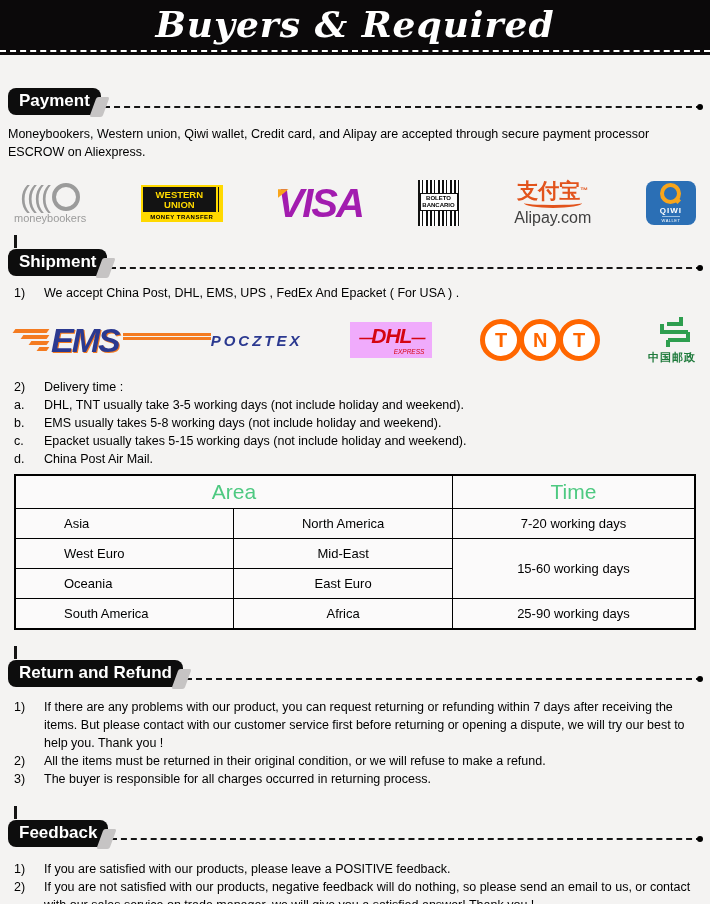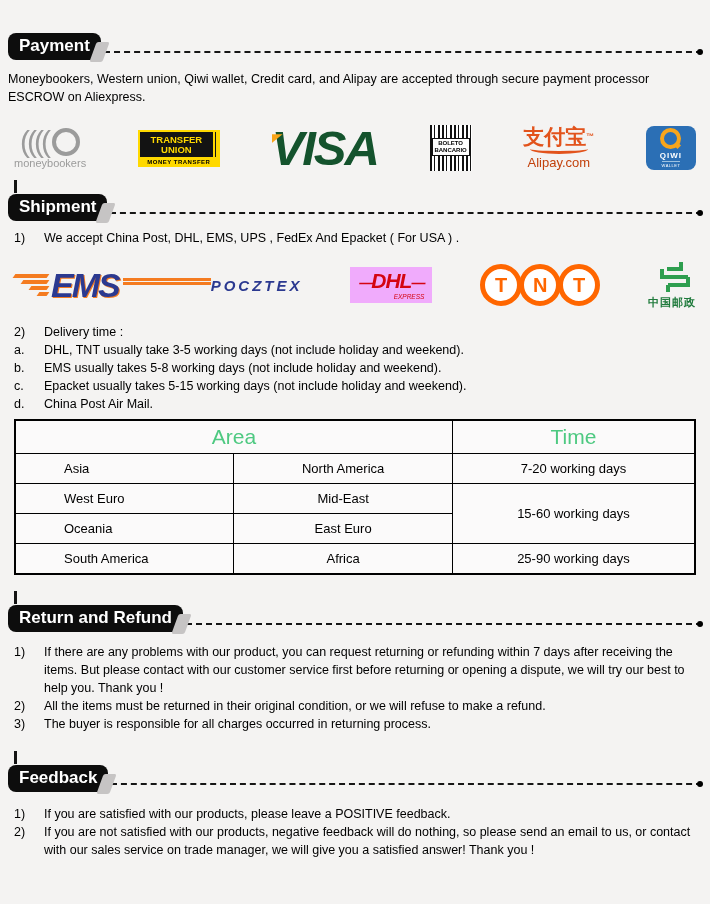--- a/index.html
+++ b/index.html
@@ -26,29 +26,29 @@
 
   
   .pay-row{margin:13px 14px 0;height:58px;display:flex;align-items:center;justify-content:space-between;}
   .mb{display:flex;flex-direction:column;align-items:center;color:#9b9b9b;}
   .mb-arcs{display:flex;align-items:center;font-size:30px;line-height:26px;letter-spacing:-3px;color:#9b9b9b;}
   .mb-ring{width:20px;height:20px;border:4px solid #9b9b9b;border-radius:50%;margin-left:4px;}
   .mb-label{font-size:11px;margin-top:1px;}
   .wu{width:78px;background:#ffd900;padding:2px;}
   .wu-top{background:#131313;color:#ffd900;font-weight:bold;text-align:center;font-size:9.5px;line-height:10px;padding:3px 0 2px;border-right:5px double #ffd900;}
   .wu-bottom{color:#000;font-size:6px;font-weight:bold;text-align:center;padding-top:2px;letter-spacing:0.5px;}
-  .visa{font-style:italic;font-weight:bold;font-size:49px;line-height:40px;color:#14532d;letter-spacing:-2px;position:relative;}
+  .visa{font-style:italic;font-weight:bold;font-size:40px;line-height:40px;color:#a21caf;letter-spacing:-2px;position:relative;}
   .visa::before{content:"";position:absolute;left:0;top:6px;width:11px;height:9px;background:#f9a51a;clip-path:polygon(0 0,100% 0,0 100%);z-index:1;}
   .boleto{width:42px;height:46px;background:repeating-linear-gradient(90deg,#111 0 2px,#fff 2px 4px,#111 4px 5px,#fff 5px 8px,#111 8px 10px,#fff 10px 12px);position:relative;}
   .boleto-label{position:absolute;left:2px;right:2px;top:13px;background:#fff;border:1px solid #111;font-size:6px;font-weight:bold;text-align:center;line-height:7px;padding:1px 0;}
   .alipay{text-align:center;}
   .alipay-cn{font-size:21px;font-weight:bold;color:#e2531c;line-height:22px;}
   .alipay-tm{font-size:8px;vertical-align:top;color:#e2531c;}
   .alipay-swoosh{width:58px;height:7px;border-bottom:3px solid #e2531c;border-radius:50%;margin:-4px auto 1px;}
-  .alipay-site{font-size:13px;color:#c2410c;}
+  .alipay-site{font-size:16px;color:#404040;}
   .qiwi{width:50px;height:44px;background:#2b6fb5;border-radius:8px;display:flex;flex-direction:column;align-items:center;justify-content:center;color:#fff;}
   .qiwi-q{width:13px;height:13px;border:4px solid #f8a51b;border-radius:50%;position:relative;margin-bottom:2px;}
   .qiwi-q::after{content:"";position:absolute;right:-3px;bottom:-3px;width:5px;height:5px;background:#f8a51b;transform:rotate(45deg);}
   .qiwi-name{font-size:8px;font-weight:bold;letter-spacing:1px;}
   .qiwi-sub{font-size:4px;letter-spacing:0.5px;border-top:1px solid #9cc0e0;margin-top:1px;padding-top:1px;}
 
   
   .ship-row{margin:8px 14px 0;height:60px;display:flex;align-items:center;justify-content:space-between;}
   .ems{display:flex;align-items:center;}
   .ems-wing{display:flex;flex-direction:column;align-items:flex-end;margin-right:3px;}
@@ -77,39 +77,42 @@
   .dtable td{font-size:13px;height:27px;}
   .c1{width:208px;padding-left:48px;}
   .c2{width:233px;text-align:center;}
   .c3{width:239px;text-align:center;}
 </style>
 </head>
 <body>
 
 <div class="page">
 
+  <div class="banner">
+    <div class="banner-title">Buyers &amp; Required</div>
+  </div>
 
   <div class="sec" style="margin-top:33px;">
     <div class="sec-label">Payment</div>
     <div class="sec-line"></div>
   </div>
 
   <div class="para">Moneybookers, Western union, Qiwi wallet, Credit card, and Alipay are accepted through secure payment processor ESCROW on Aliexpress.</div>
 
   <div class="pay-row">
     <div class="mb">
       <div class="mb-arcs">
           <span>((((</span>
           <span class="mb-ring"></span>
         </div>
       <div class="mb-label">moneybookers</div>
     </div>
     <div class="wu">
       <div class="wu-top">
-        <div>TRANSFER</div>
+        <div>WESTERN</div>
         <div>UNION</div>
       </div>
       <div class="wu-bottom">MONEY TRANSFER</div>
     </div>
     <div class="visa">VISA</div>
     <div class="boleto">
       <div class="boleto-label">
         <div>BOLETO</div>
         <div>BANCARIO</div>
       </div>

